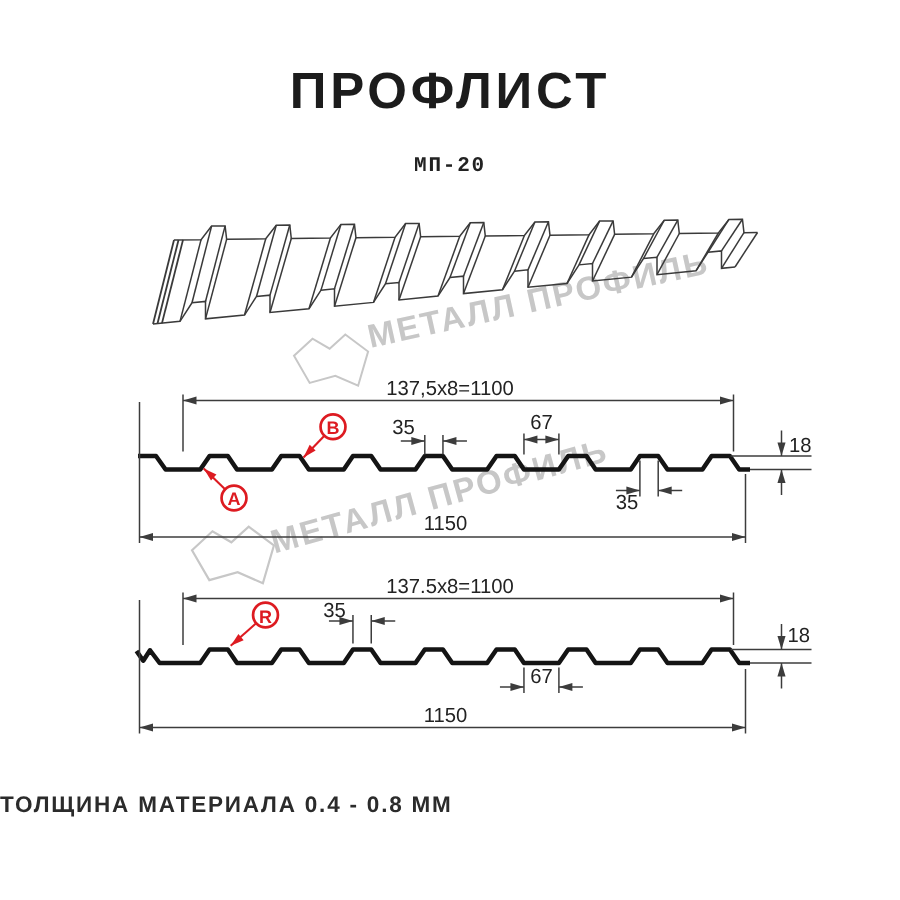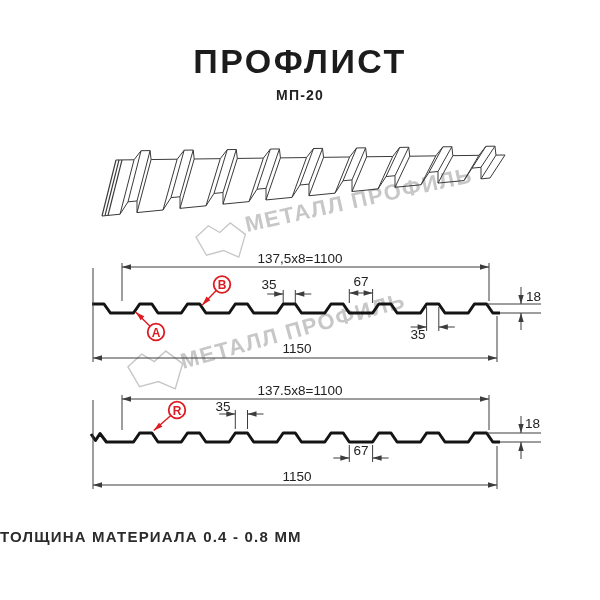--- a/index.html
+++ b/index.html
@@ -1,20 +1,20 @@
 <!DOCTYPE html>
 <html><head>
 <meta charset="utf-8">
 <style>
   html,body{margin:0;padding:0;background:#ffffff;}
   .page{position:relative;width:600px;height:600px;background:#ffffff;overflow:hidden;
         font-family:"Liberation Sans",sans-serif;}
   .header{position:absolute;top:44px;left:0;width:600px;text-align:center;}
   .title{font-size:34px;font-weight:bold;letter-spacing:2.5px;color:#1c1c1c;line-height:1;}
-  .subtitle{margin-top:9px;font-size:14px;font-weight:bold;letter-spacing:1.2px;color:#222;}
+  .subtitle{margin-top:25px;font-size:14px;font-weight:bold;letter-spacing:1.2px;color:#222;font-family:Liberation Mono, monospace;}
   .footer{position:absolute;top:528px;left:0;width:600px;
           font-size:15px;font-weight:bold;letter-spacing:1.2px;color:#2b2b2b;}
   svg.dwg{position:absolute;top:0;left:0;}
   svg text{font-family:"Liberation Sans",sans-serif;font-size:13.5px;fill:#222;}
   svg text.red{fill:#dd1b21;font-weight:bold;font-size:12px;}
   svg text.wm{fill:#c7c7c7;font-size:22px;font-weight:bold;letter-spacing:1.5px;}
 </style>
 </head>
 <body>
 

